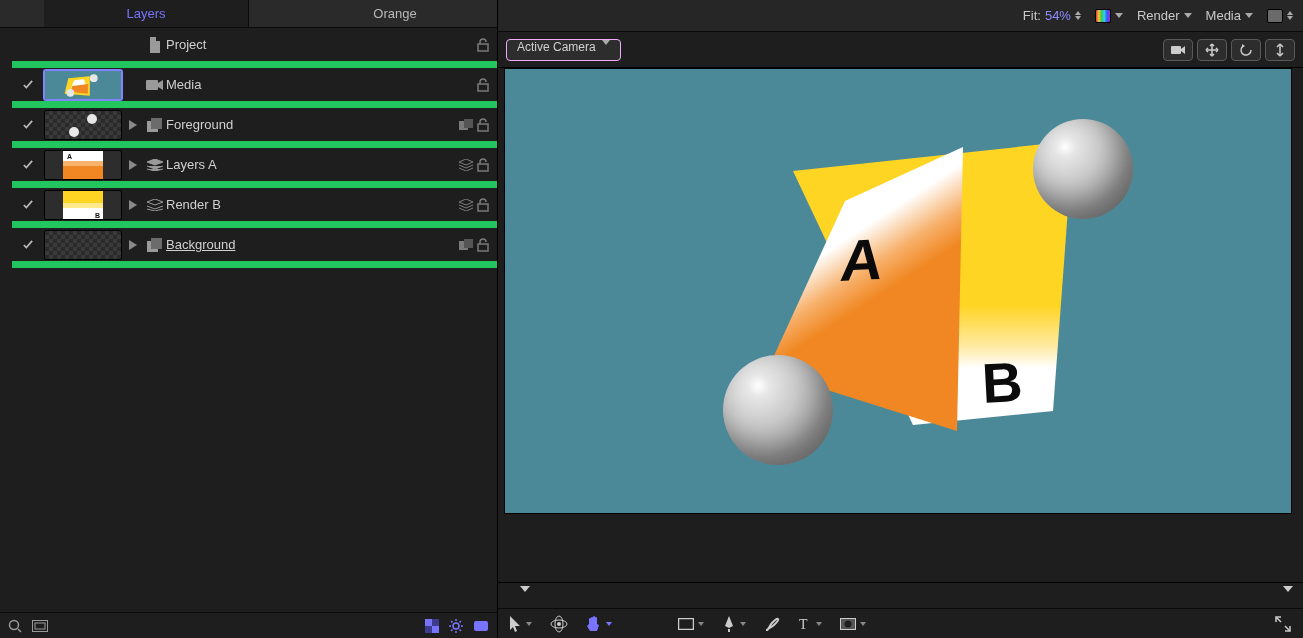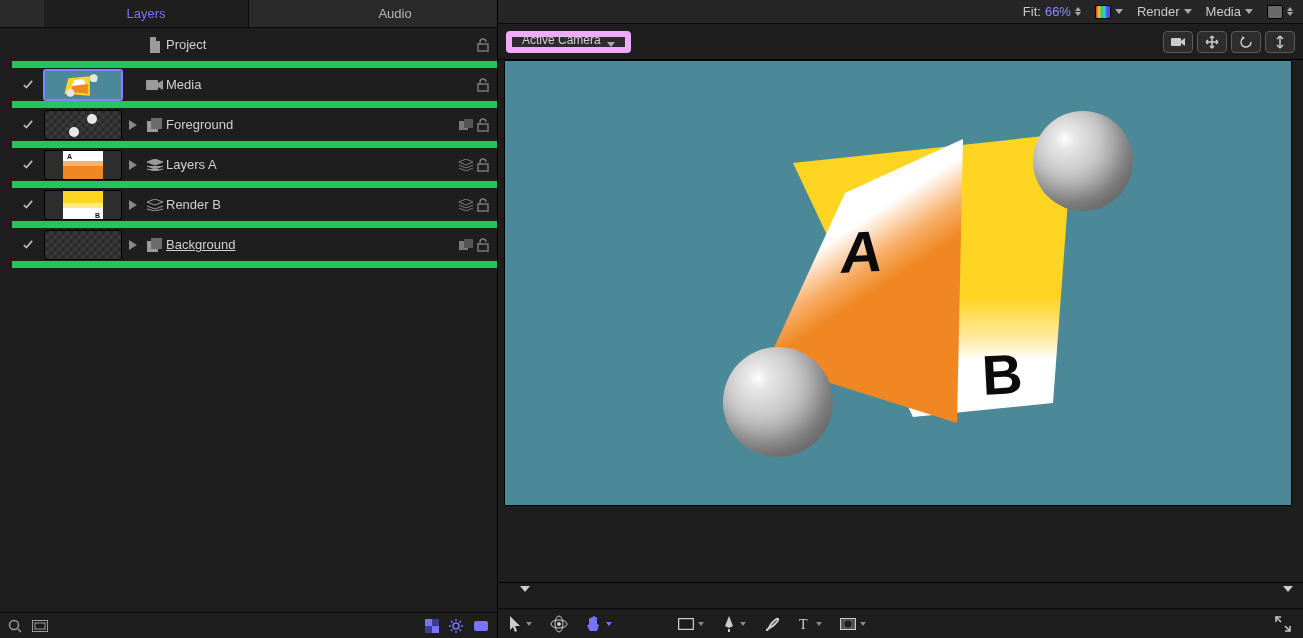--- a/index.html
+++ b/index.html
@@ -32,33 +32,33 @@
   
   .layer-row.project .row-check { width: 32px; }
   .layer-row.project .thumb-wrap { width: 78px; }
   .thumb-wrap { width: 78px; display:flex; align-items:center; justify-content:center;}
   .left-footer { height: 26px; border-top: 1px solid #0a0a0a; display: flex; align-items: center; padding: 0 8px; gap: 10px; background: #1e1e1e; }
   .left-footer .spacer { flex: 1; }
   .ic-purple { color: #7874ff; }
   .ic-grey { color: #9a9a9a; }
   
   .right-panel { flex: 1; display: flex; flex-direction: column; background: #1e1e1e; }
-  .top-toolbar { height: 24px; display: flex; align-items: center; justify-content: flex-end; gap: 14px; padding: 0 10px; border-bottom: 1px solid #0a0a0a; background: #262626; }
+  .top-toolbar { height: 32px; display: flex; align-items: center; justify-content: flex-end; gap: 14px; padding: 0 10px; border-bottom: 1px solid #0a0a0a; background: #262626; }
   .top-toolbar .item { display: flex; align-items: center; gap: 4px; color: #c9c9c9; font-size: 13px; }
   .chev-down { width: 0; height: 0; border-left: 4px solid transparent; border-right: 4px solid transparent; border-top: 5px solid #aaa; }
   .chev-updown::before { content:""; display:block; width:0;height:0;border-left:3px solid transparent;border-right:3px solid transparent;border-bottom:4px solid #aaa; margin-bottom:1px;}
   .chev-updown::after  { content:""; display:block; width:0;height:0;border-left:3px solid transparent;border-right:3px solid transparent;border-top:4px solid #aaa; }
   .chev-updown { display:flex; flex-direction:column; align-items:center; }
   .rainbow-swatch { width: 16px; height: 14px; border-radius: 2px;
     background: linear-gradient(90deg,#e33,#ec3,#3c5,#3ce,#35e,#a3e);
     border:1px solid #000;
   }
   .grey-swatch { width: 16px; height: 14px; border-radius: 2px; background:#6a6a6a; border:1px solid #000;}
   .view-strip { height: 36px; display:flex; align-items:center; padding: 0 8px; gap: 6px; background:#1e1e1e; border-bottom: 1px solid #000;}
-  .pillbtn { height: 22px; border: 6px solid #f0abfc; border-radius: 4px; background: #2d2d2d; color: #d0d0d0; display:flex; align-items:flex-end; padding: 0 10px; gap:6px; font-size:12px; }
+  .pillbtn { height: 22px; border: 1px solid #f0abfc; border-radius: 4px; background: #2d2d2d; color: #d0d0d0; display:flex; align-items:flex-start; padding: 0 10px; gap:6px; font-size:12px; }
   .view-strip .spacer { flex:1; }
   .seg { display:flex; gap:4px; }
   .seg .segbtn { width: 30px; height: 22px; border:1px solid #5a5a5a; background:#2d2d2d; border-radius:4px; display:flex; align-items:center; justify-content:center; color:#ccc; }
   .canvas-area { flex:1; background:#1e1e1e; display:flex; align-items:flex-start; padding: 0 6px 4px 6px; }
   .canvas { width: 788px; height: 446px; background:#4c8998; position:relative; border:1px solid #000;}
   .ruler-strip { height: 26px; background:#1e1e1e; border-top:1px solid #000; position:relative; }
   .ruler-strip::before, .ruler-strip::after { content:""; position:absolute; top:3px; width:0;height:0;
     border-top:6px solid #ccc; border-left:5px solid transparent; border-right:5px solid transparent;}
   .ruler-strip::before { left: 22px; }
   .ruler-strip::after  { right: 10px; }
@@ -82,21 +82,21 @@
 </style>
 </head>
 <body>
 
 <div class="root">
 
   <div class="left-panel">
 
     <div class="tabs">
       <div class="tab active">Layers</div>
-      <div class="tab">Audio</div>
+      <div class="tab">Orange</div>
     </div>
 
     <div class="layer-list">
 
       <div class="layer-row project">
         <div class="row-check"></div>
         <div class="thumb-wrap"></div>
         <div class="row-expand"></div>
         <div class="row-type ico">
           <svg width="14" height="16" viewBox="0 0 14 16">
@@ -355,21 +355,21 @@
           </svg>
       </span>
     </div>
   </div>
 
   <div class="right-panel">
 
     <div class="top-toolbar">
       <div class="item">
         <span>Fit:</span>
-        <span class="fit-val">66%</span>
+        <span class="fit-val">54%</span>
         <span class="chev-updown"></span>
       </div>
       <div class="item">
         <span class="rainbow-swatch"></span>
         <span class="chev-down"></span>
       </div>
       <div class="item">
         <span>Render</span>
         <span class="chev-down"></span>
       </div>

